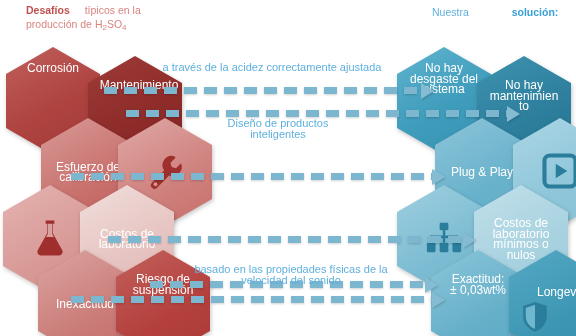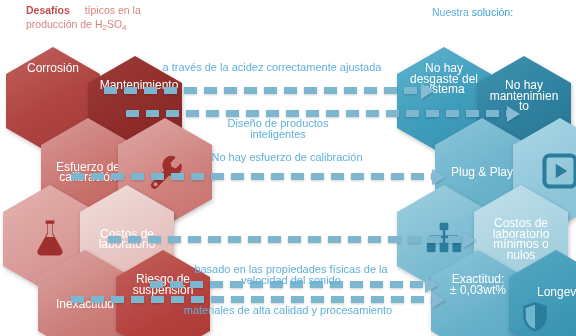--- a/index.html
+++ b/index.html
@@ -11,21 +11,21 @@
     position:relative;
   }
   #stage{position:absolute;left:0;top:0;width:576px;height:336px;overflow:hidden;}
 
   
   .hdr{position:absolute;font-size:10.5px;line-height:13.5px;white-space:pre-line;}
   #hdr-left{left:26px;top:4px;color:#d9837f;}
   #hdr-left .strong{color:#c0504d;font-weight:bold;text-align:center;}
   #hdr-left .sub{font-size:8px;vertical-align:-2px;}
   #hdr-right{left:432px;top:6px;color:#5fb0dd;font-size:10.5px;}
-  #hdr-right .strong{font-weight:normal;color:#3a9fd6;}
+  #hdr-right .strong{font-weight:bold;color:#3a9fd6;margin-left:40px;}
 
   
   .hex{
     position:absolute;
     width:94px;height:108px;
     clip-path:polygon(50% 0%,100% 25%,100% 75%,50% 100%,0% 75%,0% 25%);
     display:flex;align-items:center;justify-content:center;
     text-align:center;
     color:#ffffff;
     font-size:12px;line-height:10.5px;
@@ -254,37 +254,35 @@
     <div class="dashes"></div>
     <div class="head"></div>
   </div>
   <div class="alabel" style="left: 182px; top: 118px; width: 192px; white-space: pre-line;">Diseño de productos
 inteligentes</div>
 
   <div class="arrow" style="left:71px;top:173px;width:374px;">
     <div class="dashes"></div>
     <div class="head"></div>
   </div>
-  <div class="alabel" style="left: 180px; top: 152px; width: 214px; white-space: pre-line;">No hay esfuerzo de calibración</div>
 
   <div class="arrow" style="left:108px;top:236px;width:368px;">
     <div class="dashes"></div>
     <div class="head"></div>
   </div>
 
   <div class="arrow" style="left:150px;top:281px;width:288px;">
     <div class="dashes"></div>
     <div class="head"></div>
   </div>
   <div class="alabel" style="left: 186px; top: 264px; width: 210px; white-space: pre-line;">basado en las propiedades físicas de la
 velocidad del sonido</div>
 
   <div class="arrow" style="left:71px;top:296px;width:374px;">
     <div class="dashes"></div>
     <div class="head"></div>
   </div>
-  <div class="alabel" style="left: 180px; top: 305px; width: 216px; white-space: pre-line;">materiales de alta calidad y procesamiento</div>
 
   <div class="arrow nohead" style="left:436px;top:110px;width:0px;">
     <div class="dashes"></div>
   </div>
 
 </div>
 
 </body></html>

